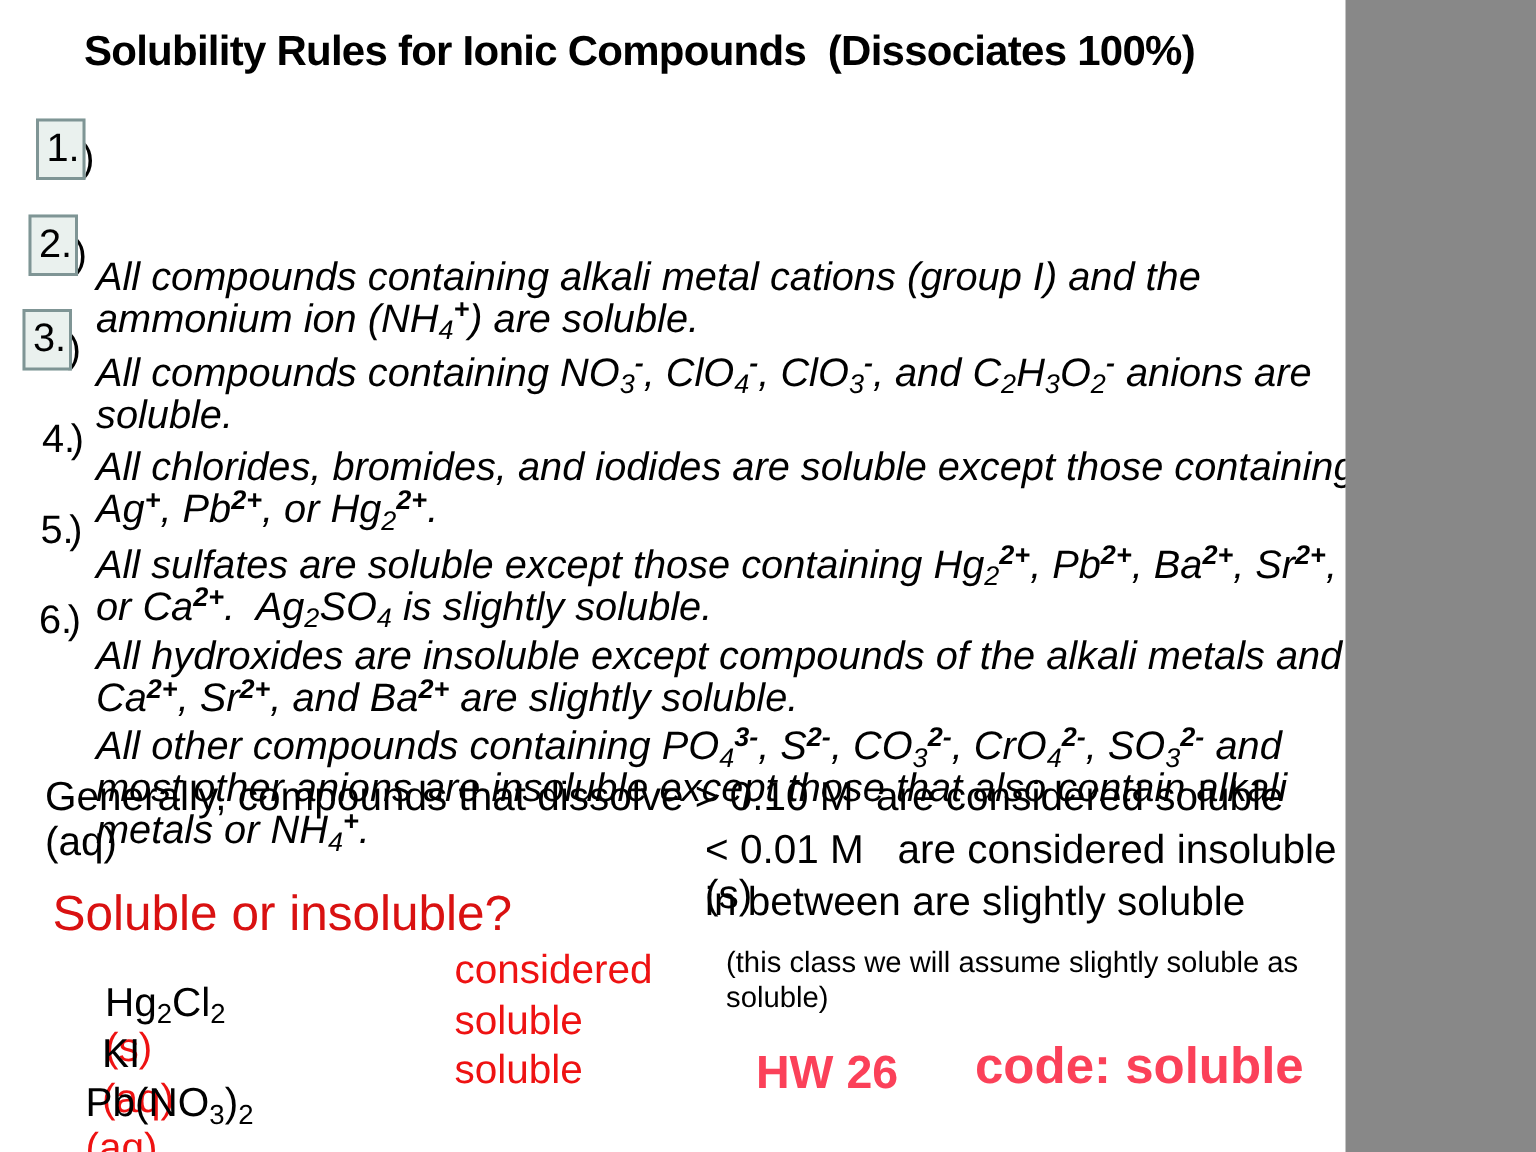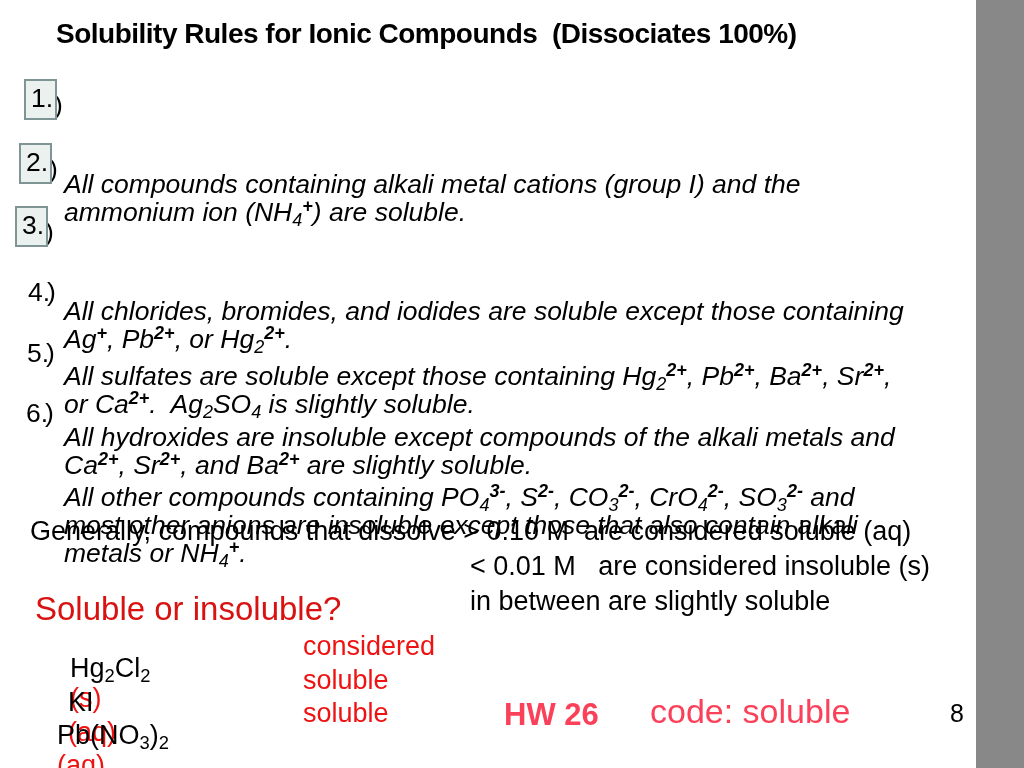--- a/index.html
+++ b/index.html
@@ -1,18 +1,18 @@
 <!DOCTYPE html>
 <html style="--background: #ffffff; --text: #000000; --red: #ee1212; --serif_red: #d91111; --pink: #fb4159; --box_fill: #eaf1ee; --box_border: #7f9595;"><head>
 <meta charset="utf-8">
 <style>
   html, body { margin: 0; padding: 0; background: #888; }
   .slide {
     position: relative;
-    width: 976px;
+    width: 897px;
     height: 768px;
     background: var(--background, #fff);
     overflow: hidden;
     font-family: "Liberation Sans", sans-serif;
     color: var(--text, #000);
   }
   .slide * { white-space: pre-wrap; }
 
   .title {
     position: absolute;
@@ -76,21 +76,21 @@
     top: 697px;
     font-size: 31px;
     font-weight: bold;
     color: var(--pink, #fb4159);
   }
   .code {
     position: absolute;
     left: 650px;
     top: 692px;
     font-size: 34px;
-    font-weight: normal;
+    font-weight: bold;
     color: var(--pink, #fb4159);
   }
   .page-num {
     position: absolute;
     left: 950px;
     top: 699px;
     font-size: 25px;
   }
 </style>
 </head>
@@ -100,20 +100,21 @@
 
   <div class="title">Solubility Rules for Ionic Compounds  (Dissociates 100%)</div>
 
   <div class="rule" style="top:86px">
     <span class="numwrap" style="left:24px"><span class="num boxed">1.</span><span class="paren">)</span></span>
     <div class="rtext">All compounds containing alkali metal cations (group I) and the<br>ammonium ion (NH<sub>4</sub><sup>+</sup>) are soluble.</div>
   </div>
 
   <div class="rule" style="top:150px">
     <span class="numwrap" style="left:19px"><span class="num boxed">2.</span><span class="paren">)</span></span>
+    <div class="rtext">All compounds containing NO<sub>3</sub><sup>-</sup>, ClO<sub>4</sub><sup>-</sup>, ClO<sub>3</sub><sup>-</sup>, and C<sub>2</sub>H<sub>3</sub>O<sub>2</sub><sup>-</sup> anions are<br>soluble.</div>
   </div>
 
   <div class="rule" style="top:213px">
     <span class="numwrap" style="left:15px"><span class="num boxed">3.</span><span class="paren">)</span></span>
     <div class="rtext">All chlorides, bromides, and iodides are soluble except those containing<br>Ag<sup>+</sup>, Pb<sup>2+</sup>, or Hg<sub>2</sub><sup>2+</sup>.</div>
   </div>
 
   <div class="rule" style="top:278px">
     <span class="numwrap" style="left:28px"><span class="num">4.</span><span class="paren">)</span></span>
     <div class="rtext">All sulfates are soluble except those containing Hg<sub>2</sub><sup>2+</sup>, Pb<sup>2+</sup>, Ba<sup>2+</sup>, Sr<sup>2+</sup>,<br>or Ca<sup>2+</sup>.  Ag<sub>2</sub>SO<sub>4</sub> is slightly soluble.</div>
@@ -128,20 +129,21 @@
     <span class="numwrap" style="left:26px"><span class="num">6.</span><span class="paren">)</span></span>
     <div class="rtext">All other compounds containing PO<sub>4</sub><sup>3-</sup>, S<sup>2-</sup>, CO<sub>3</sub><sup>2-</sup>, CrO<sub>4</sub><sup>2-</sup>, SO<sub>3</sub><sup>2-</sup> and<br>most other anions are insoluble except those that also contain alkali<br>metals or NH<sub>4</sub><sup>+</sup>.</div>
   </div>
 
   <div class="gen-line" style="left:30px; top:516px">Generally, compounds that dissolve &gt; 0.10 M  are considered soluble (aq)</div>
   <div class="gen-line" style="left:470px; top:551px">&lt; 0.01 M   are considered insoluble (s)</div>
   <div class="gen-line" style="left:470px; top:586px">in between are slightly soluble</div>
 
   <div class="question">Soluble or insoluble?</div>
 
+  <div class="class-note">(this class we will assume slightly soluble as soluble)</div>
 
   <div class="example-row" style="top:631px">
     <span class="formula" style="left:70px"><span>Hg<sub>2</sub>Cl<sub>2</sub></span><span class="state"> (s)</span></span>
     <span class="answer">considered</span>
   </div>
 
   <div class="example-row" style="top:665px">
     <span class="formula" style="left:68px"><span>KI</span><span class="state"> (aq)</span></span>
     <span class="answer">soluble</span>
   </div>

